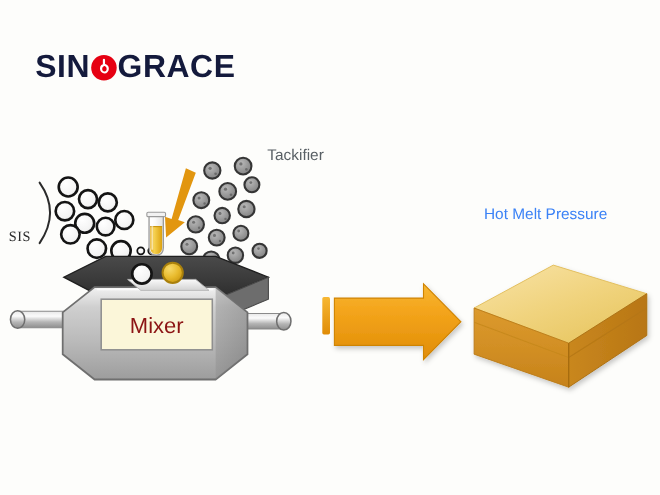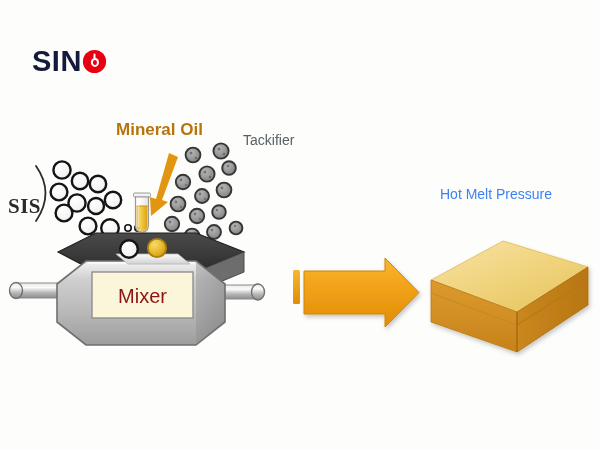--- a/index.html
+++ b/index.html
@@ -65,26 +65,25 @@
     color: #b5740d;
   }
   #label-tackifier {
     left: 243px;
     top: 132px;
     font-size: 14px;
     color: #585f64;
   }
   #label-sis {
     left: 8px;
-    top: 194px;
+    top: 208px;
     font-family: "Liberation Serif", serif;
-    font-size: 21px;
+    font-size: 13px;
     color: #2a2a2a;
     letter-spacing: 0.5px;
-    font-weight: bold;
   }
   #label-product {
     left: 440px;
     top: 186px;
     font-size: 14px;
     color: #3b82f6;
     line-height: 1.28;
     white-space: normal;
     width: 160px;
   }
@@ -111,23 +110,23 @@
 <div id="stage">
 
   <div id="logo">
     <span class="wordmark">SIN</span>
     <span class="logo-o">
       <svg width="25" height="25" viewBox="0 0 25 25">
         <circle cx="12.5" cy="12.5" r="11.6" fill="#e60012"></circle>
         <path d="M12.5 5.4 C12.5 5.4 12.5 9.2 12.5 10.0 C11.0 10.4 9.9 11.8 9.9 13.4 C9.9 15.35 11.45 16.9 13.0 16.9 C14.55 16.9 15.95 15.35 15.95 13.4 C15.95 11.8 14.9 10.45 13.4 10.05" fill="none" stroke="#ffffff" stroke-width="2.0" stroke-linecap="round"></path>
       </svg>
     </span>
+    <span class="wordmark">GRACE</span>
   </div>
 
-  <div class="lbl" id="label-mineral-oil">Mineral Oil</div>
   <div class="lbl" id="label-tackifier">Tackifier</div>
   <div class="lbl" id="label-sis">SIS</div>
 
   <div class="lbl" id="label-product">
     <div>Hot Melt Pressure</div>
   </div>
 
   <div id="label-melting">Melting</div>
 
   <svg id="art" viewBox="0 0 600 450">

